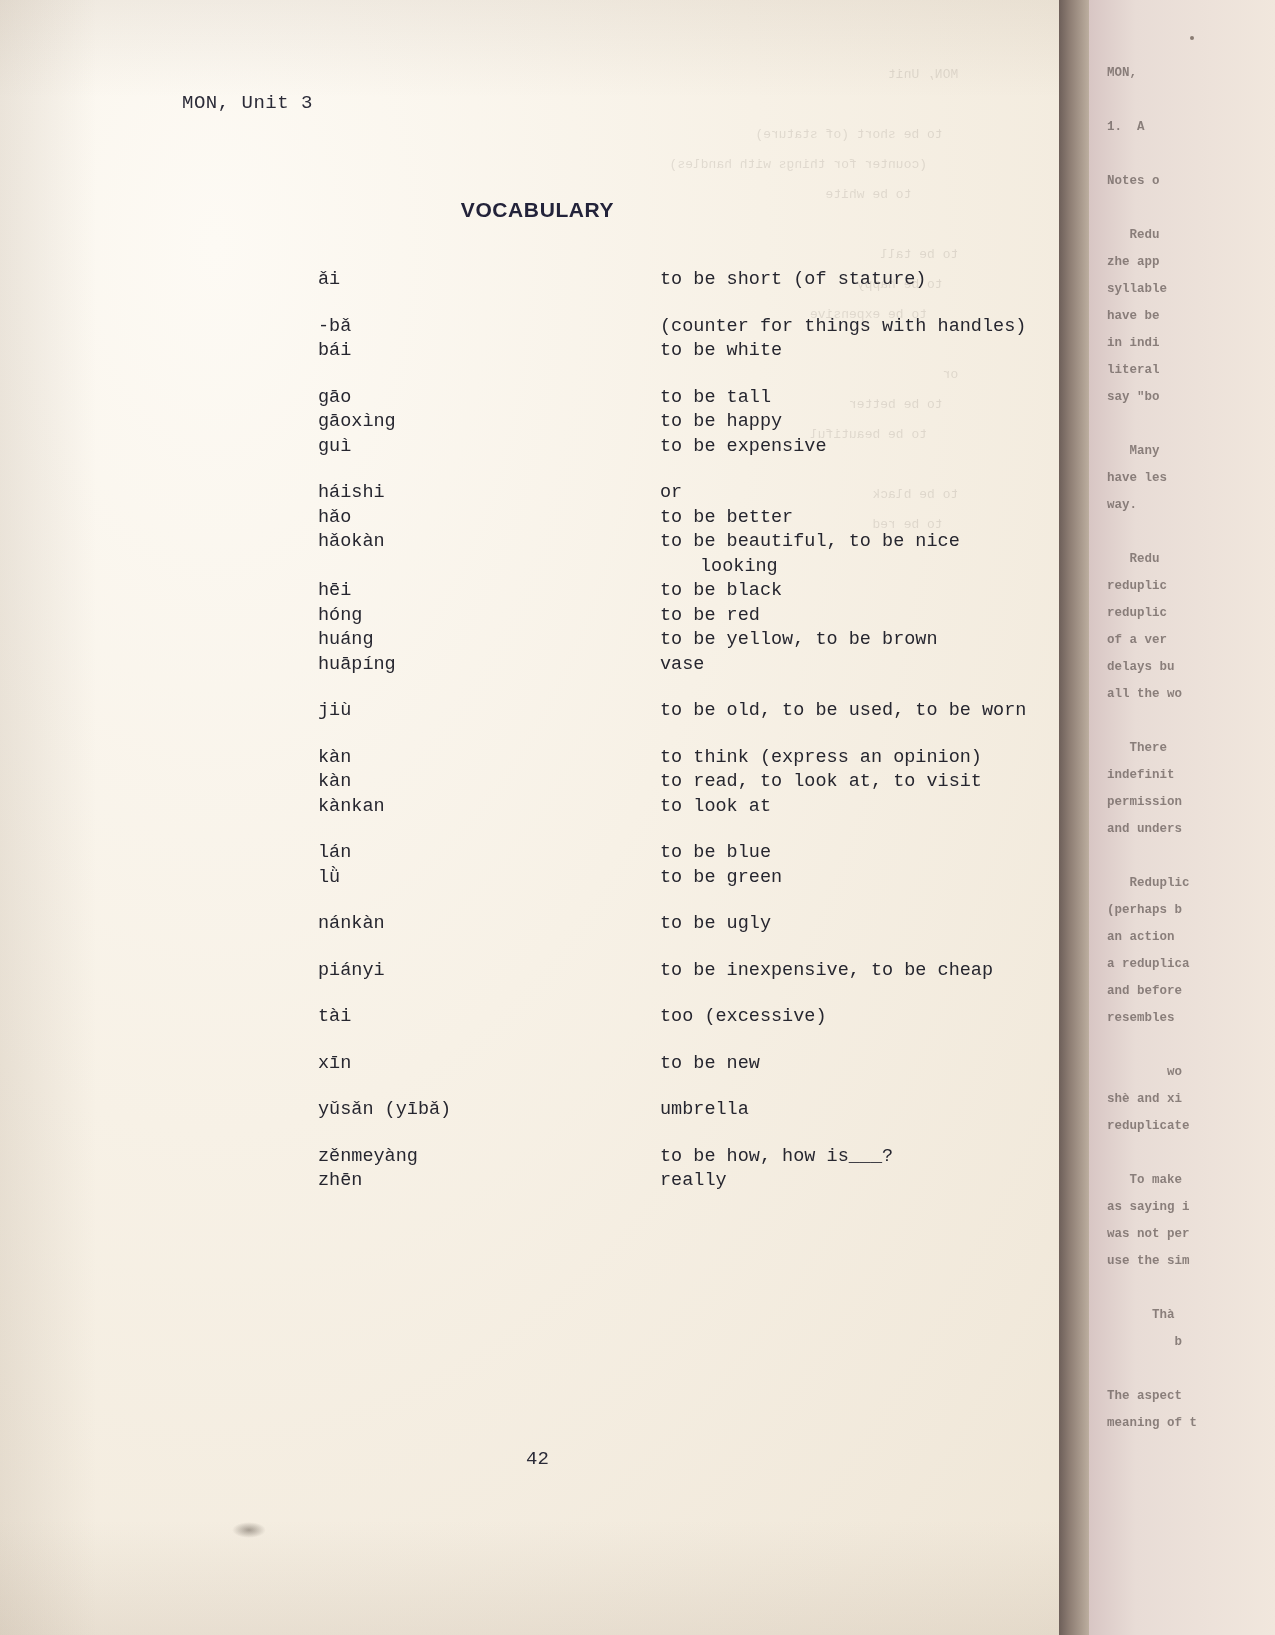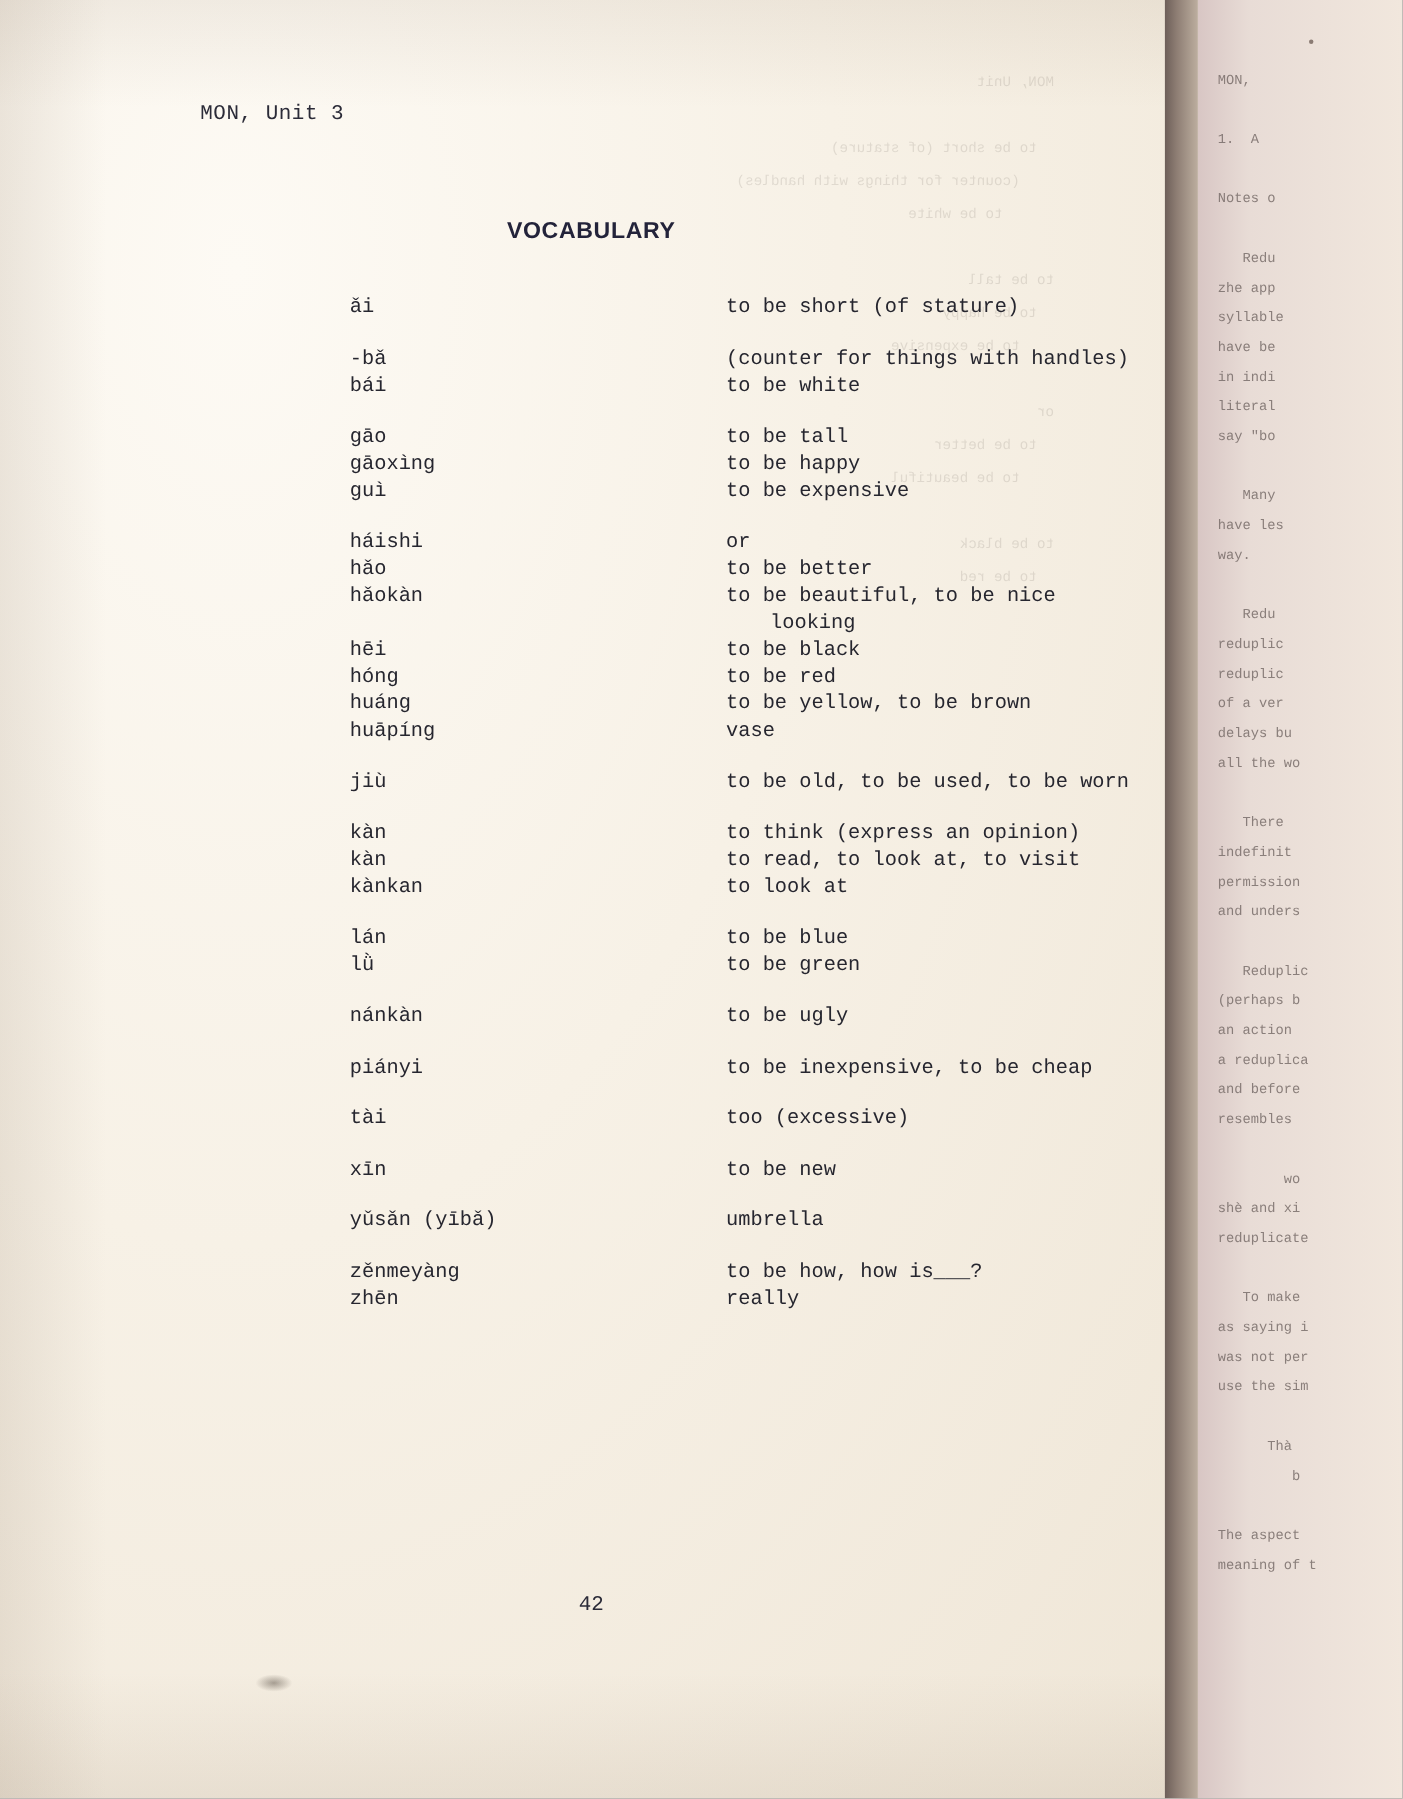--- a/index.html
+++ b/index.html
@@ -136,20 +136,21 @@
     background: linear-gradient(90deg, #6d5f59 0%, #8d7d73 35%, #bcae9f 100%);
   }
   .nextpage {
     position: absolute;
     left: 1089px;
     top: 0;
     width: 186px;
     height: 1635px;
     background: linear-gradient(90deg, #d8c6c4 0%, #e8dcd6 25%, #f1e7dd 100%);
     overflow: hidden;
+    font-weight: bold;
   }
   .nextpage .np-text {
     position: absolute;
     left: 18px;
     top: 60px;
     width: 200px;
     font-size: 12.5px;
     line-height: 27px;
     color: #6a5f5c;
     white-space: pre;

